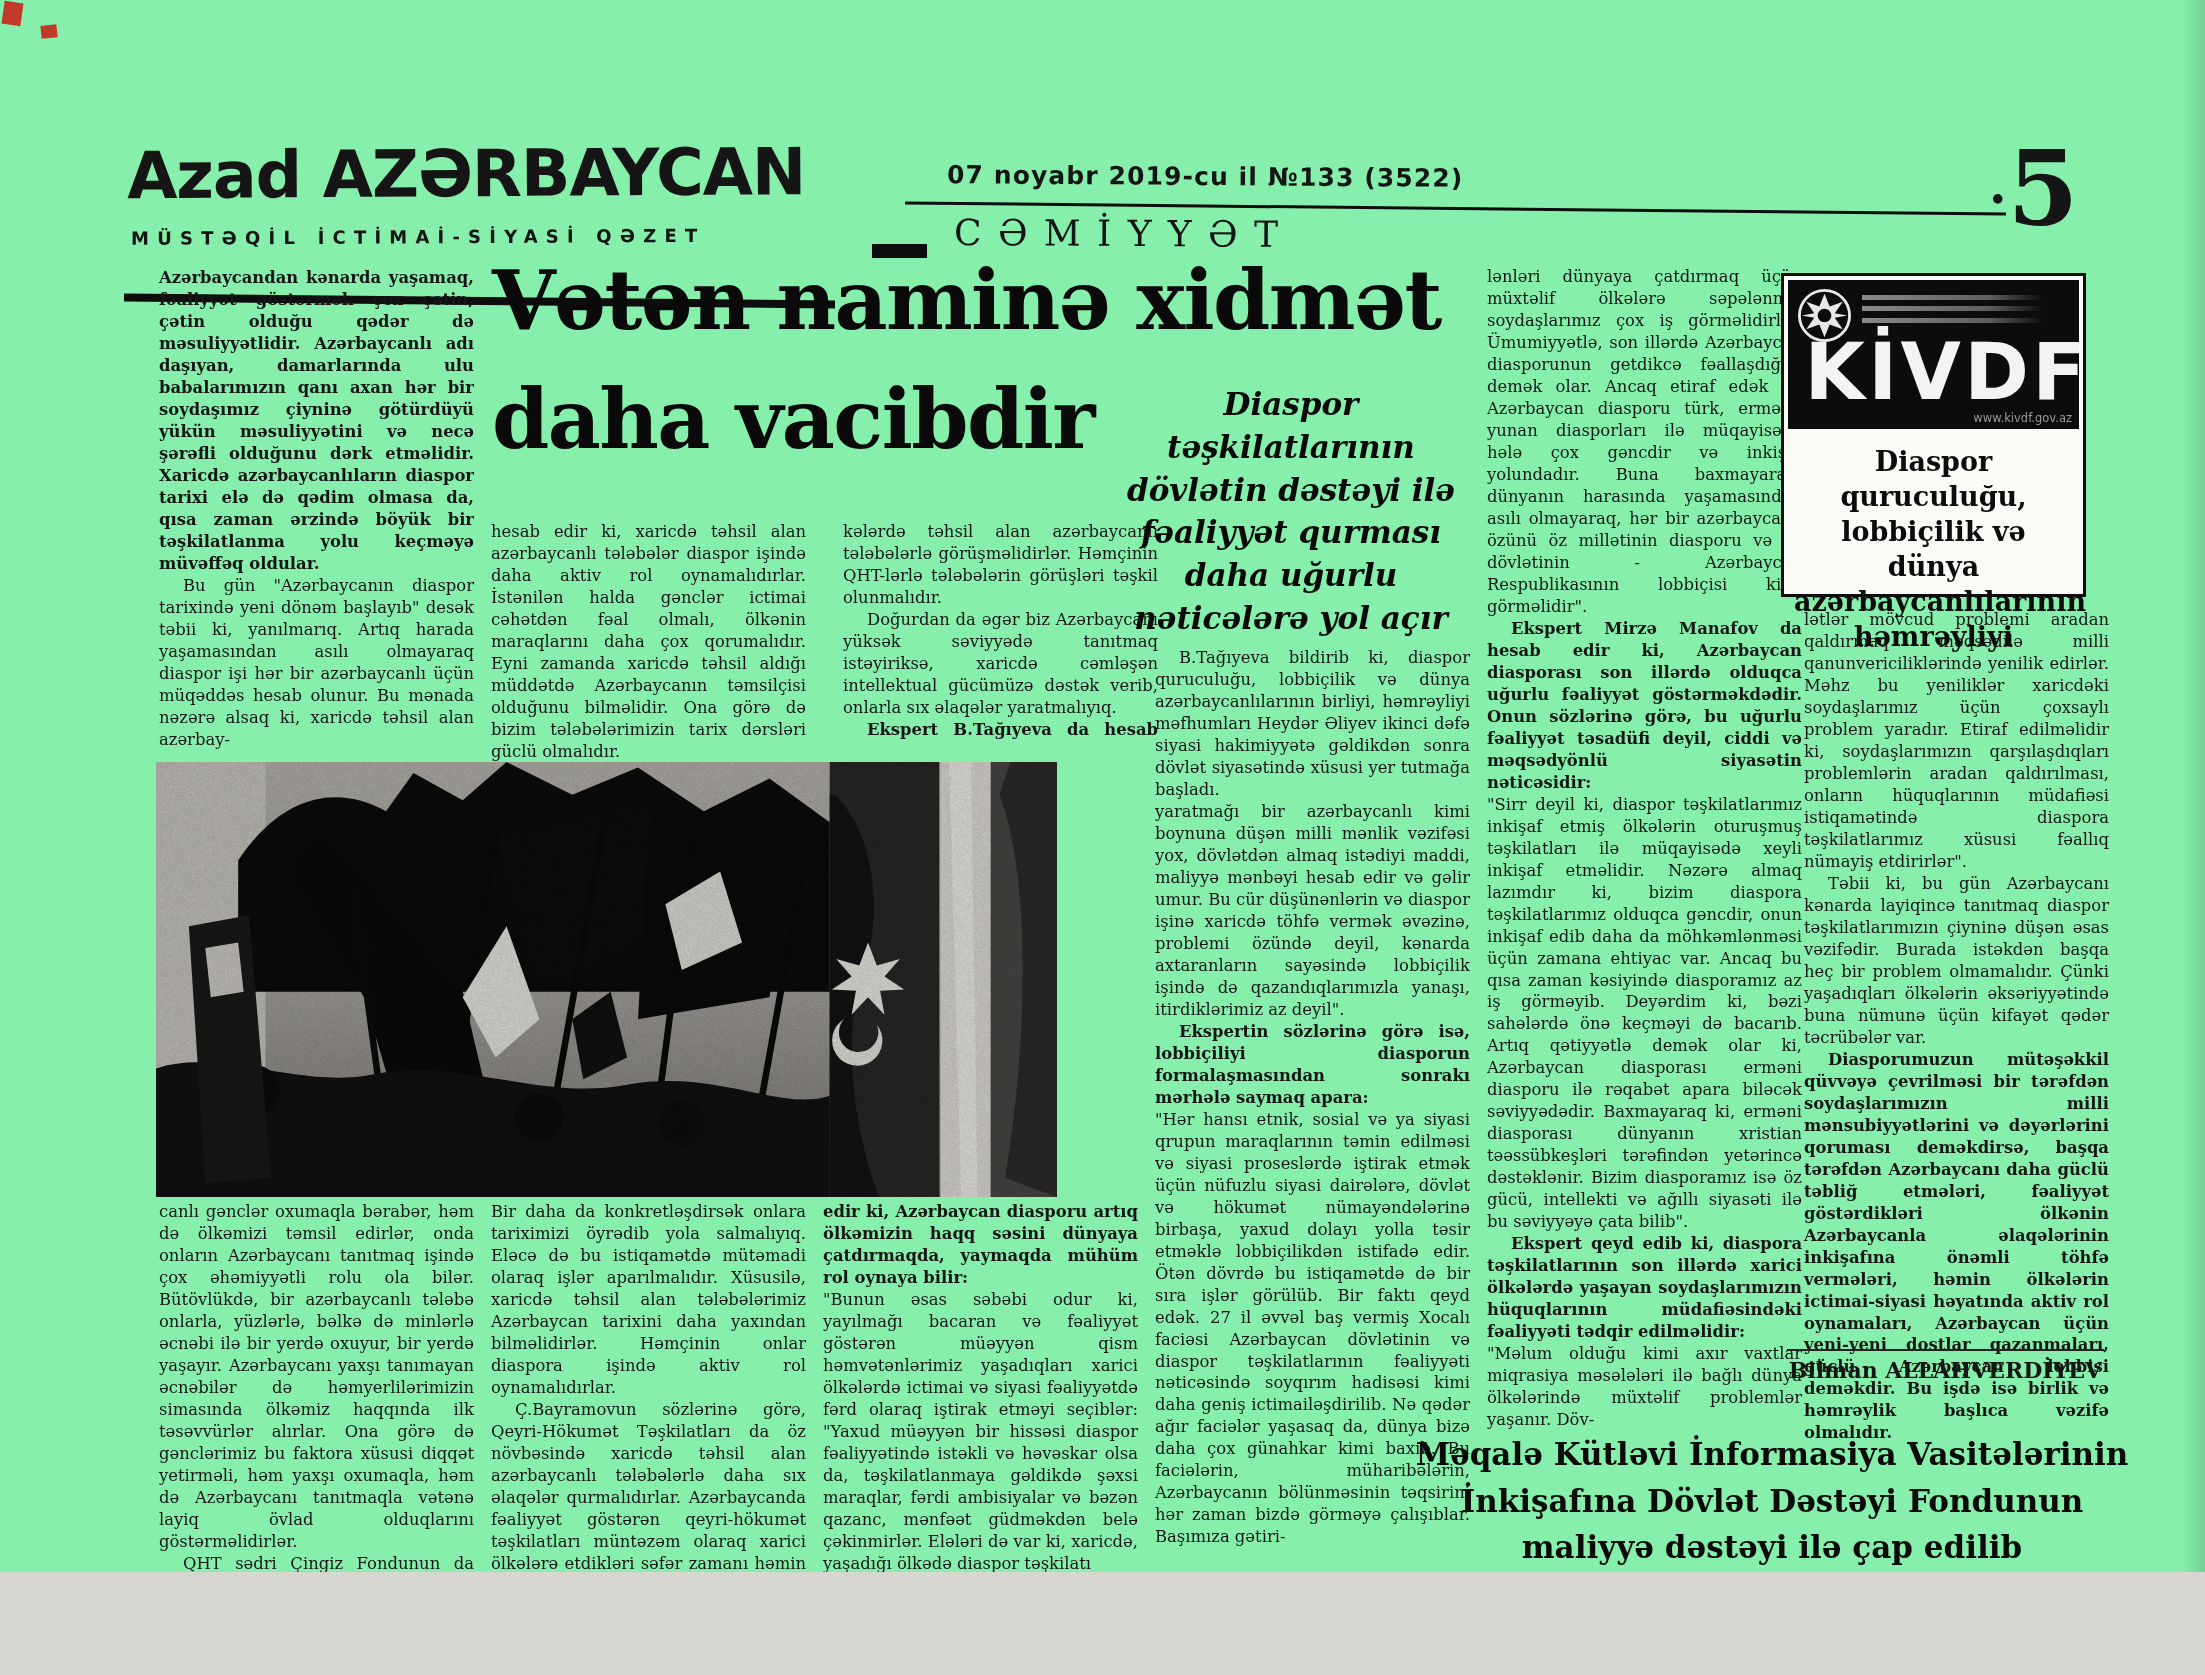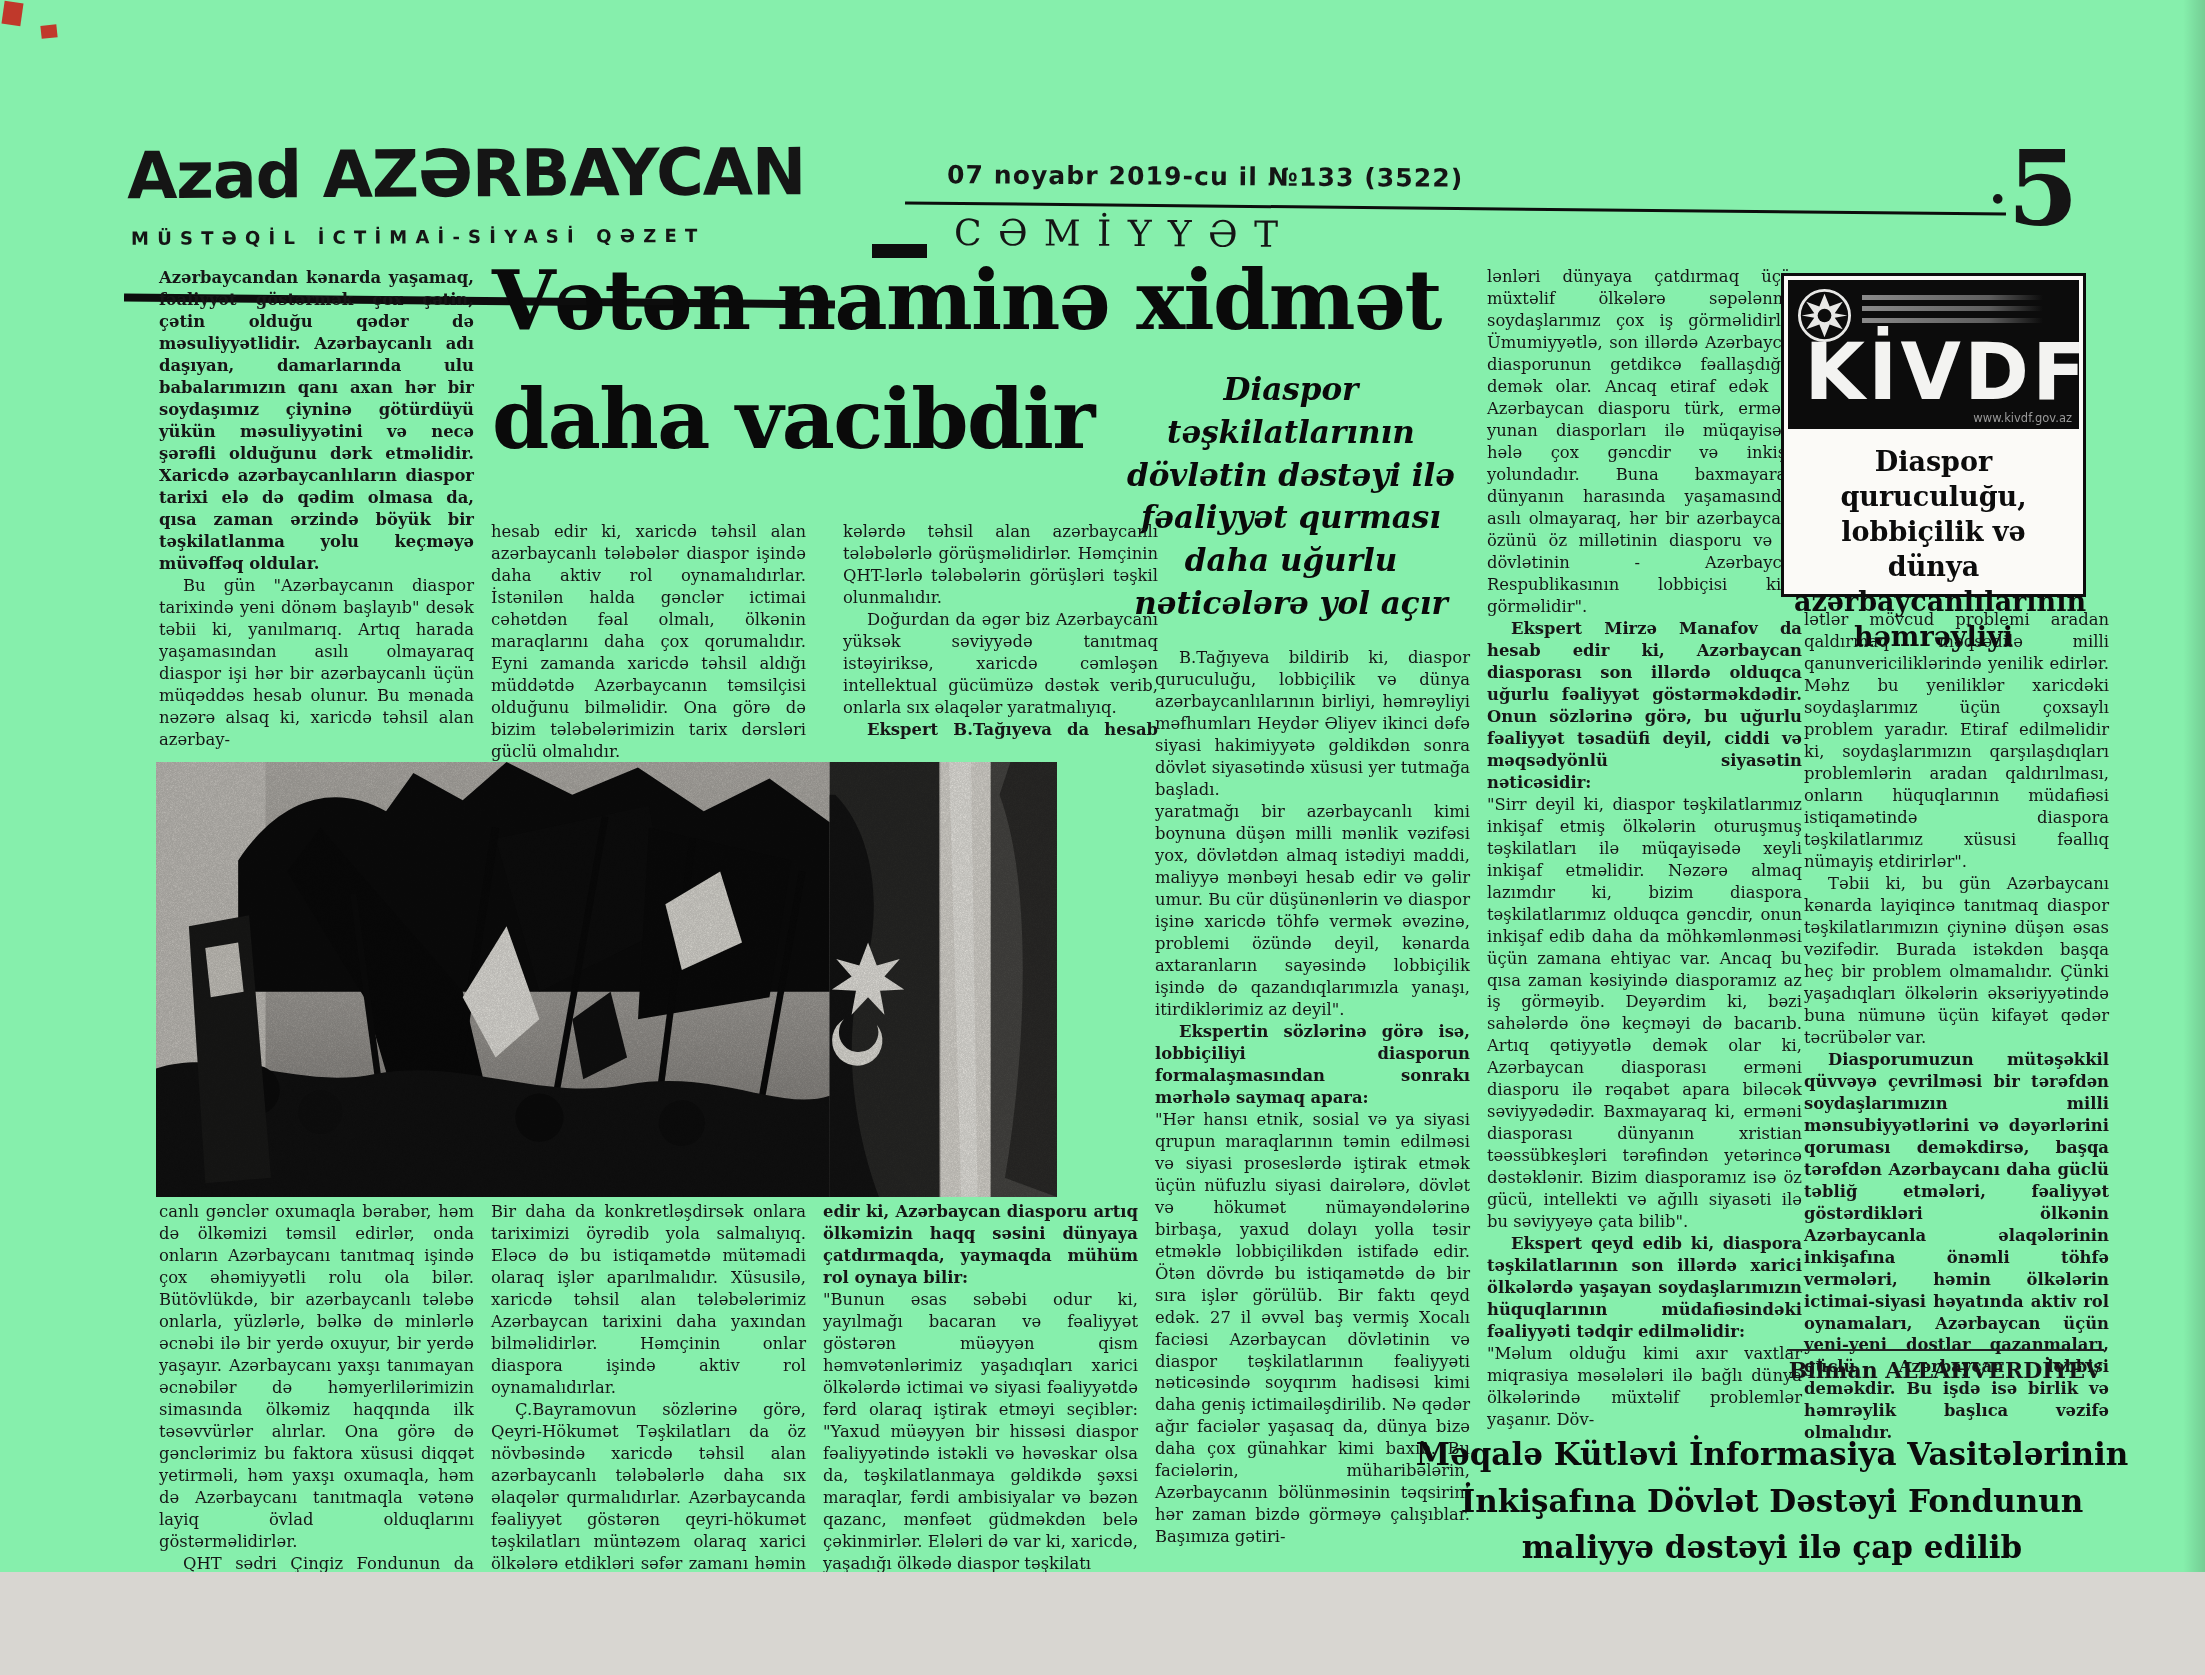--- a/index.html
+++ b/index.html
@@ -48,21 +48,21 @@
   .pageno .num{font-family:"DejaVu Serif","Liberation Serif",serif;font-weight:700;font-size:102px;line-height:1;}
 
   
   .headline{
     position:absolute;left:492px;top:241px;width:986px;
     font-family:"DejaVu Serif","Liberation Serif",serif;
     font-weight:700;font-size:82px;line-height:1.45;letter-spacing:-1.6px;
     color:#0a0a0a;
   }
   .subhead{
-    position:absolute;left:1098px;top:368px;width:386px;
+    position:absolute;left:1098px;top:383px;width:386px;
     font-family:"DejaVu Serif","Liberation Serif",serif;
     font-weight:700;font-style:italic;font-size:31px;line-height:1.38;
     text-align:center;color:#0a0a0a;
   }
 
   
   .col{position:absolute;font-size:16.4px;line-height:1.34;text-align:justify;color:#161616;}
   .col p{margin:0;text-indent:24px;}
   .col p.noindent{text-indent:0;}
   .col p.lead{font-weight:700;}

